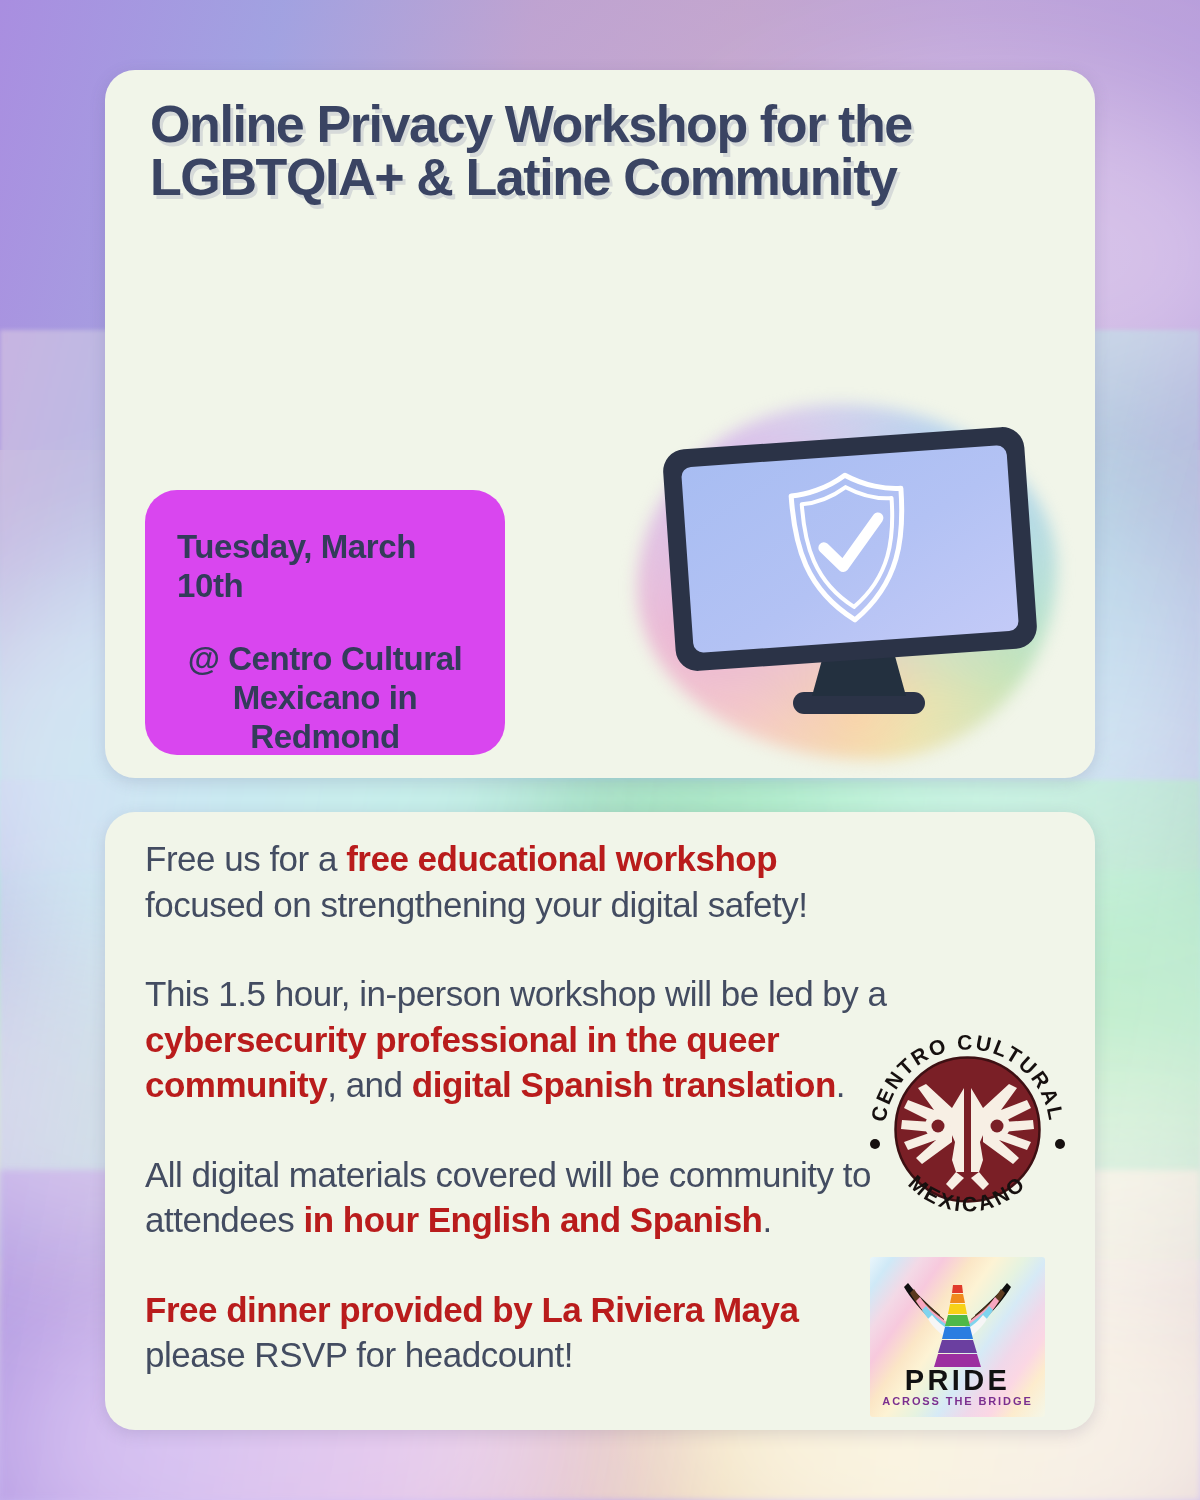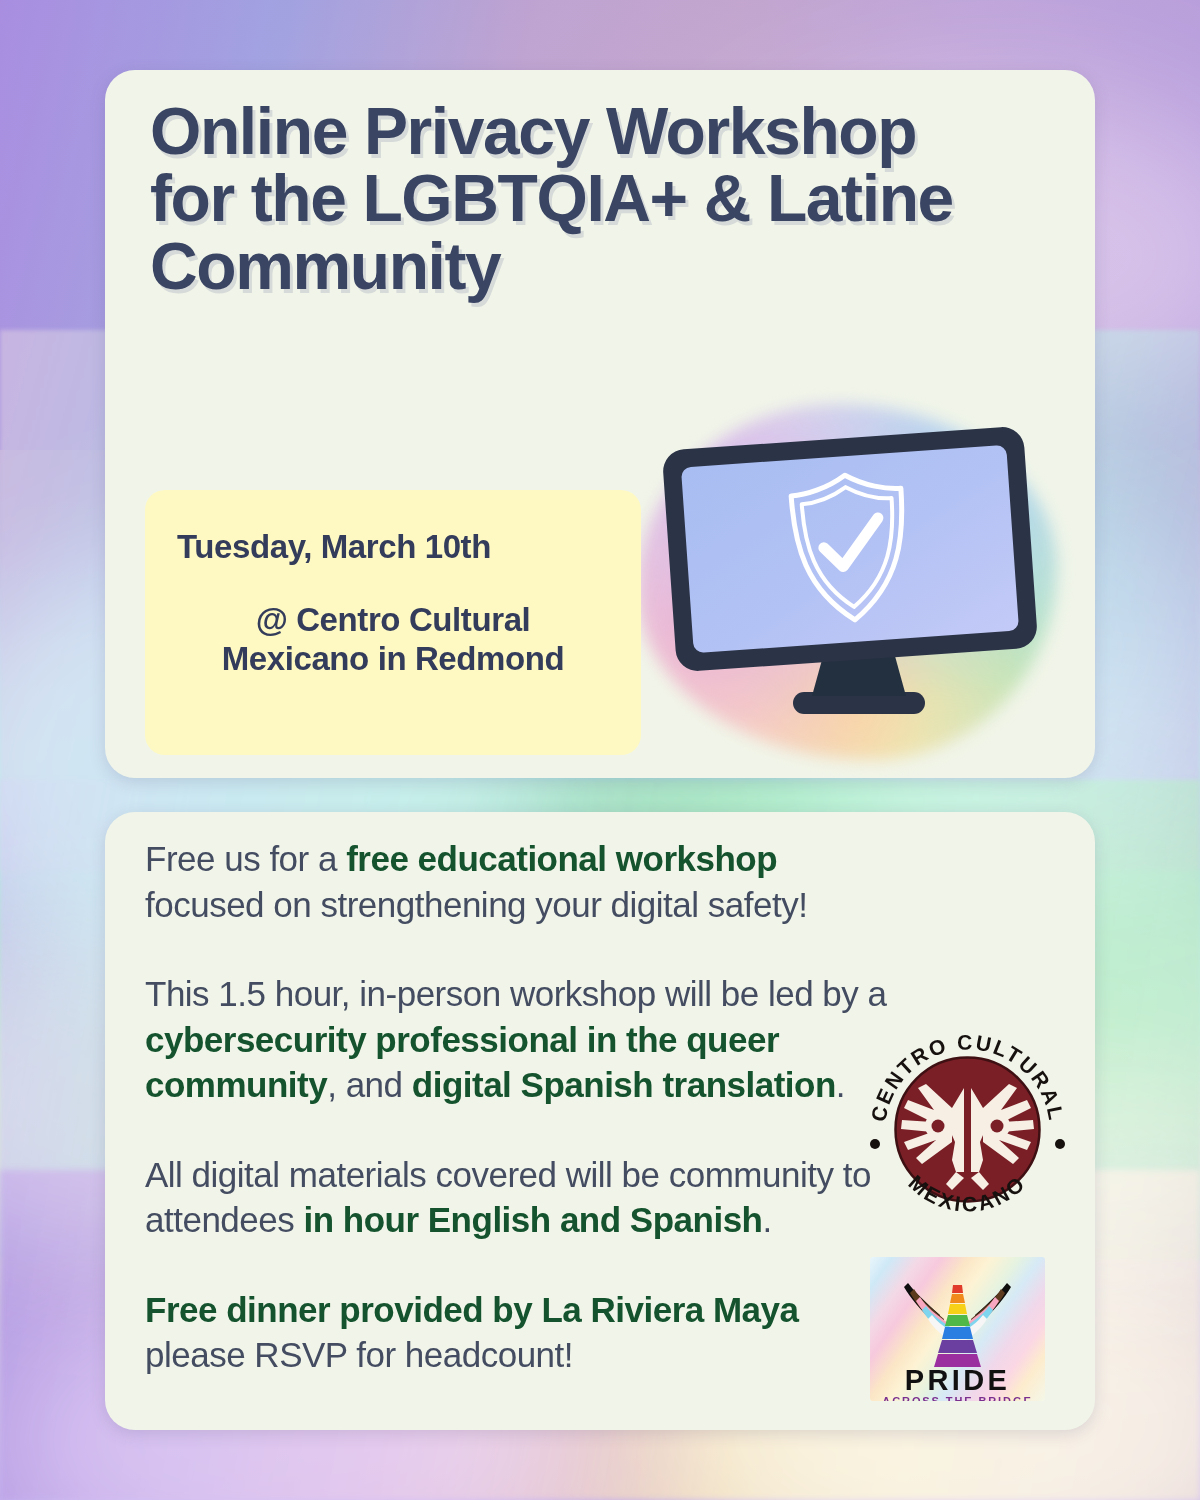--- a/index.html
+++ b/index.html
@@ -129,37 +129,37 @@
   #card-hero   { left: 105px; top: 70px;  width: 990px; height: 708px; }
   #card-body   { left: 105px; top: 812px; width: 990px; height: 618px; }
 
   
   #hero-title {
     position: absolute;
     left: 45px;
     top: 28px;
     width: 860px;
     color: #3a4463;
-    font-size: 66px;
+    font-size: 52px;
     font-weight: 800;
     line-height: 1.02;
     letter-spacing: -1.4px;
     text-shadow: 3px 4px 0 rgba(120,125,160,0.22);
     z-index: 4;
   }
 
   
   #date-chip {
     position: absolute;
     left: 40px;
     top: 420px;
-    width: 496px;
+    width: 360px;
     height: 265px;
-    background: #fef9c3;
-    border-radius: 20px;
+    background: #d946ef;
+    border-radius: 32px;
     padding: 38px 32px 0 32px;
     z-index: 5;
   }
   .chip-line {
     color: #333c5a;
     font-size: 33px;
     font-weight: 800;
     line-height: 1.18;
     letter-spacing: -0.4px;
   }
@@ -199,37 +199,37 @@
     top: 24px;
     width: 760px;
     color: #434c61;
     font-size: 35px;
     line-height: 1.30;
     letter-spacing: -0.5px;
     z-index: 4;
   }
   #body-copy p { margin-bottom: 44px; }
   #body-copy p:last-child { margin-bottom: 12px; }
-  #body-copy b { font-weight: 800; color: #14532d; }
+  #body-copy b { font-weight: 800; color: #b91c1c; }
 
   
   #ccm-logo {
     position: absolute;
     left: 755px;
     top: 210px;
     width: 215px;
     height: 215px;
     z-index: 5;
   }
   #pride-logo {
     position: absolute;
     left: 765px;
     top: 445px;
     width: 175px;
-    height: 144px;
+    height: 160px;
     border-radius: 3px;
     overflow: hidden;
     z-index: 5;
     background:
       linear-gradient(125deg,
         #eaf6fb 0%, #cfe9f7 8%, #f3d9e6 18%, #f7c9dd 26%,
         #fbe6c6 36%, #fdf3d4 44%, #e6f3e0 54%, #d6eaf6 62%,
         #f0d8ea 72%, #fbd7e4 80%, #fdeccd 88%, #f4f7e8 100%);
   }
   #pride-art { position: absolute; left: 0; top: 0; }

